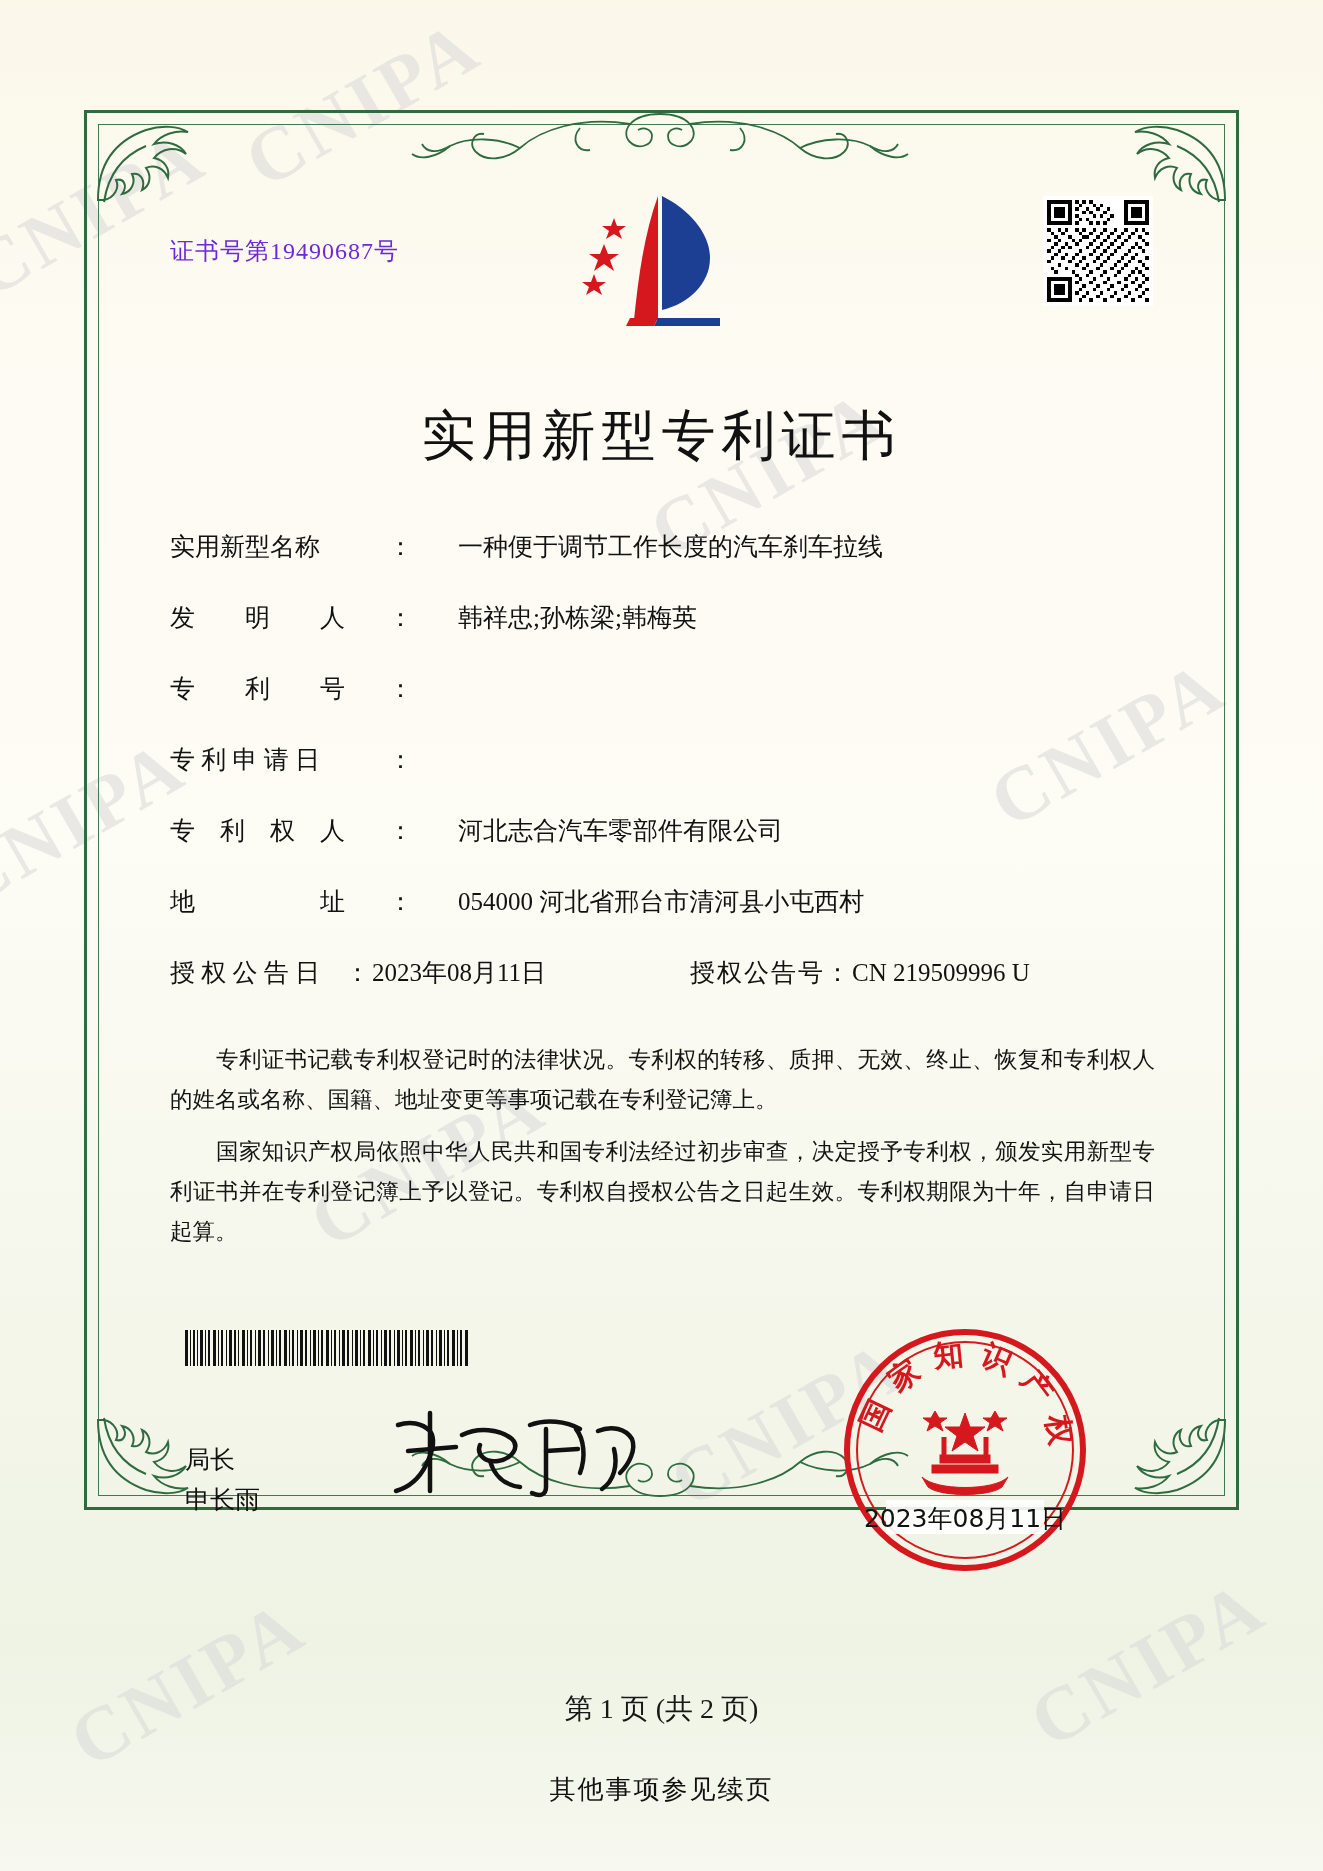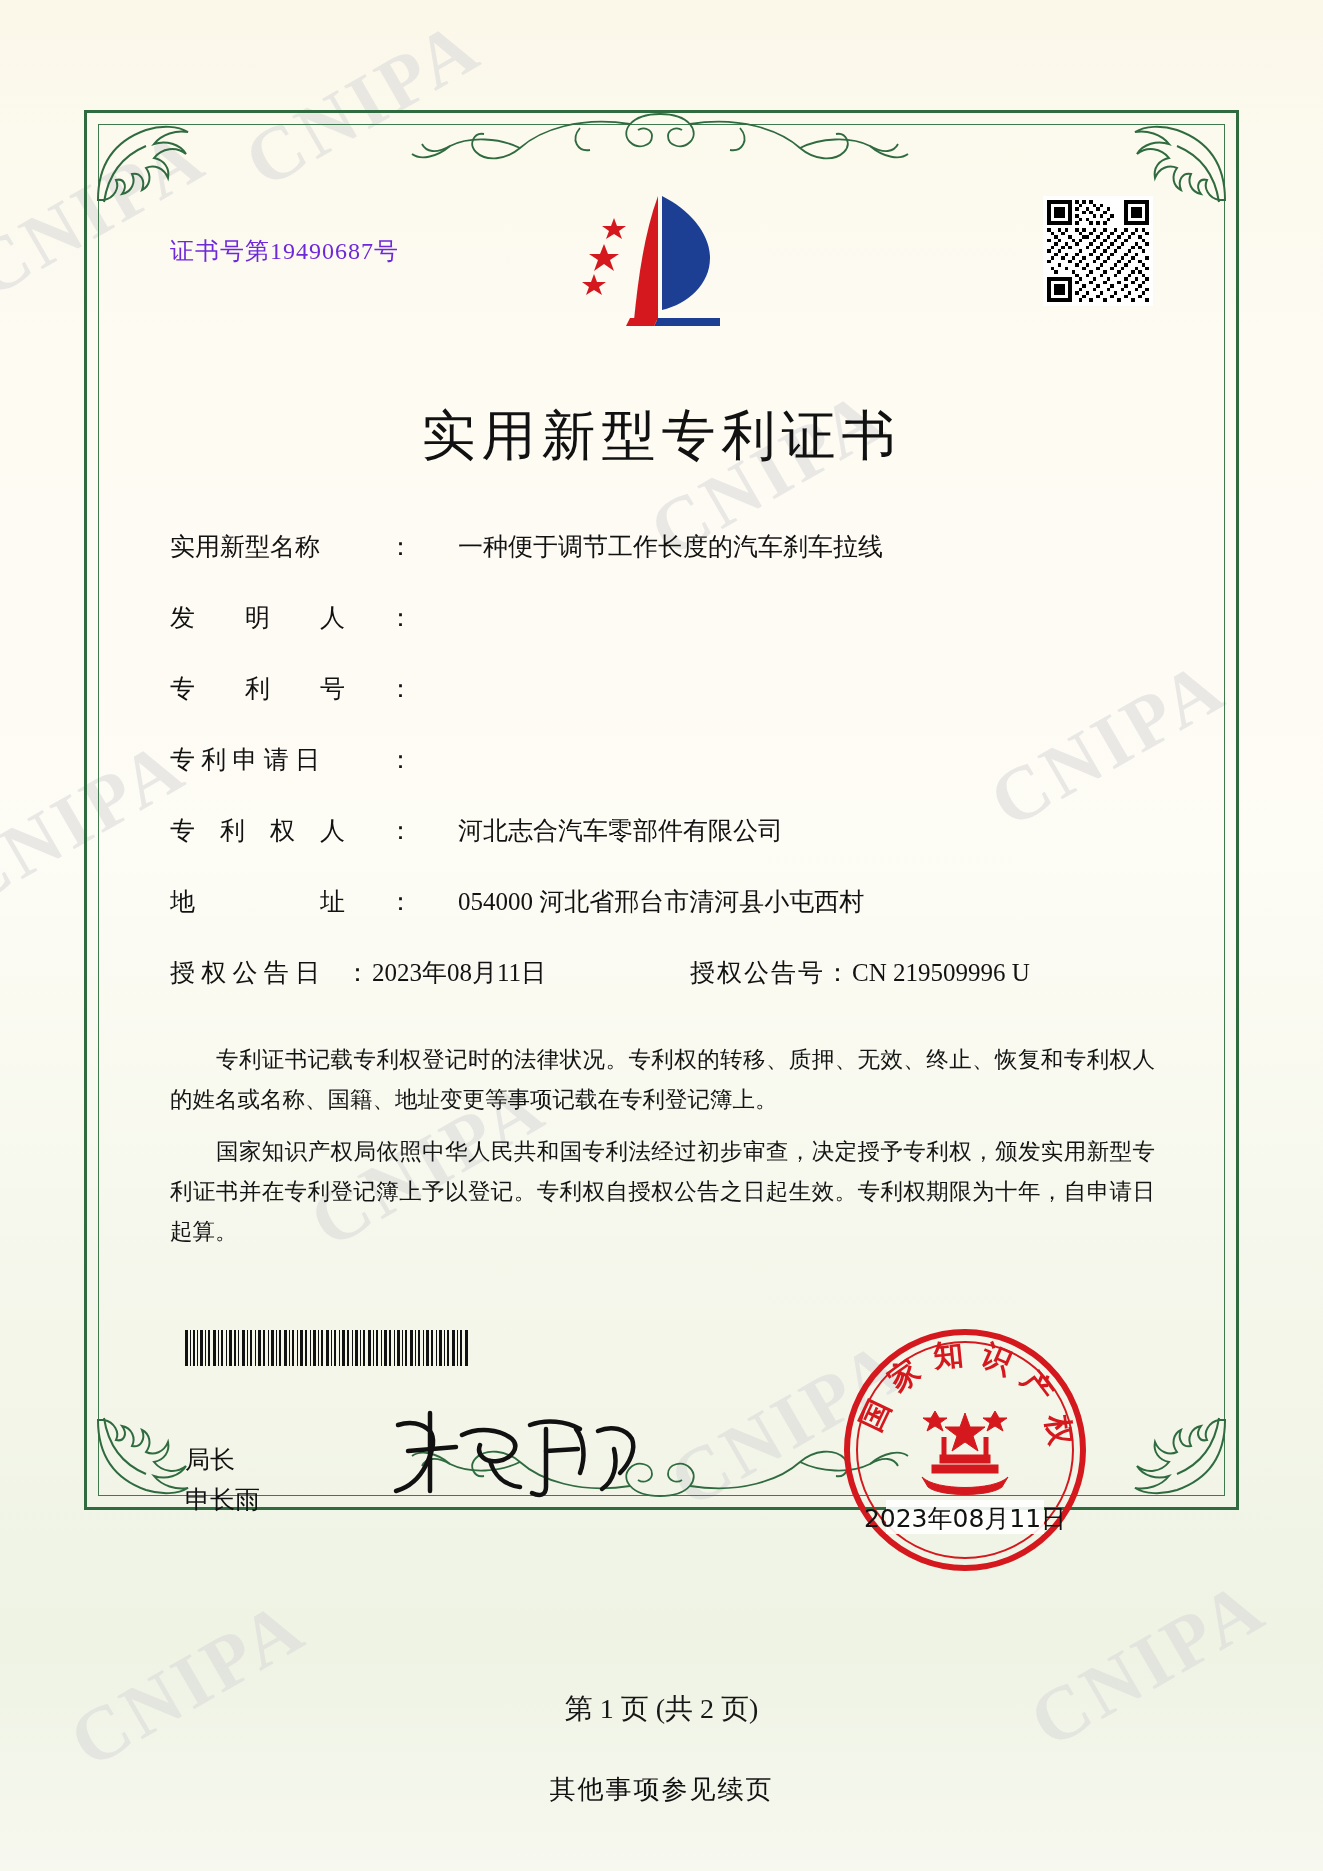--- a/index.html
+++ b/index.html
@@ -546,20 +546,21 @@
 
   <div class="fields">
     <div class="field-row">
       <span class="f-label">实用新型名称</span>
       <span class="f-colon">：</span>
       <span class="f-value">一种便于调节工作长度的汽车刹车拉线</span>
     </div>
     <div class="field-row">
       <span class="f-label">发　　明　　人</span>
       <span class="f-colon">：</span>
+      <span class="f-value">韩祥忠;孙栋梁;韩梅英</span>
     </div>
     <div class="field-row">
       <span class="f-label">专　　利　　号</span>
       <span class="f-colon">：</span>
     </div>
     <div class="field-row">
       <span class="f-label">专 利 申 请 日</span>
       <span class="f-colon">：</span>
     </div>
     <div class="field-row">

